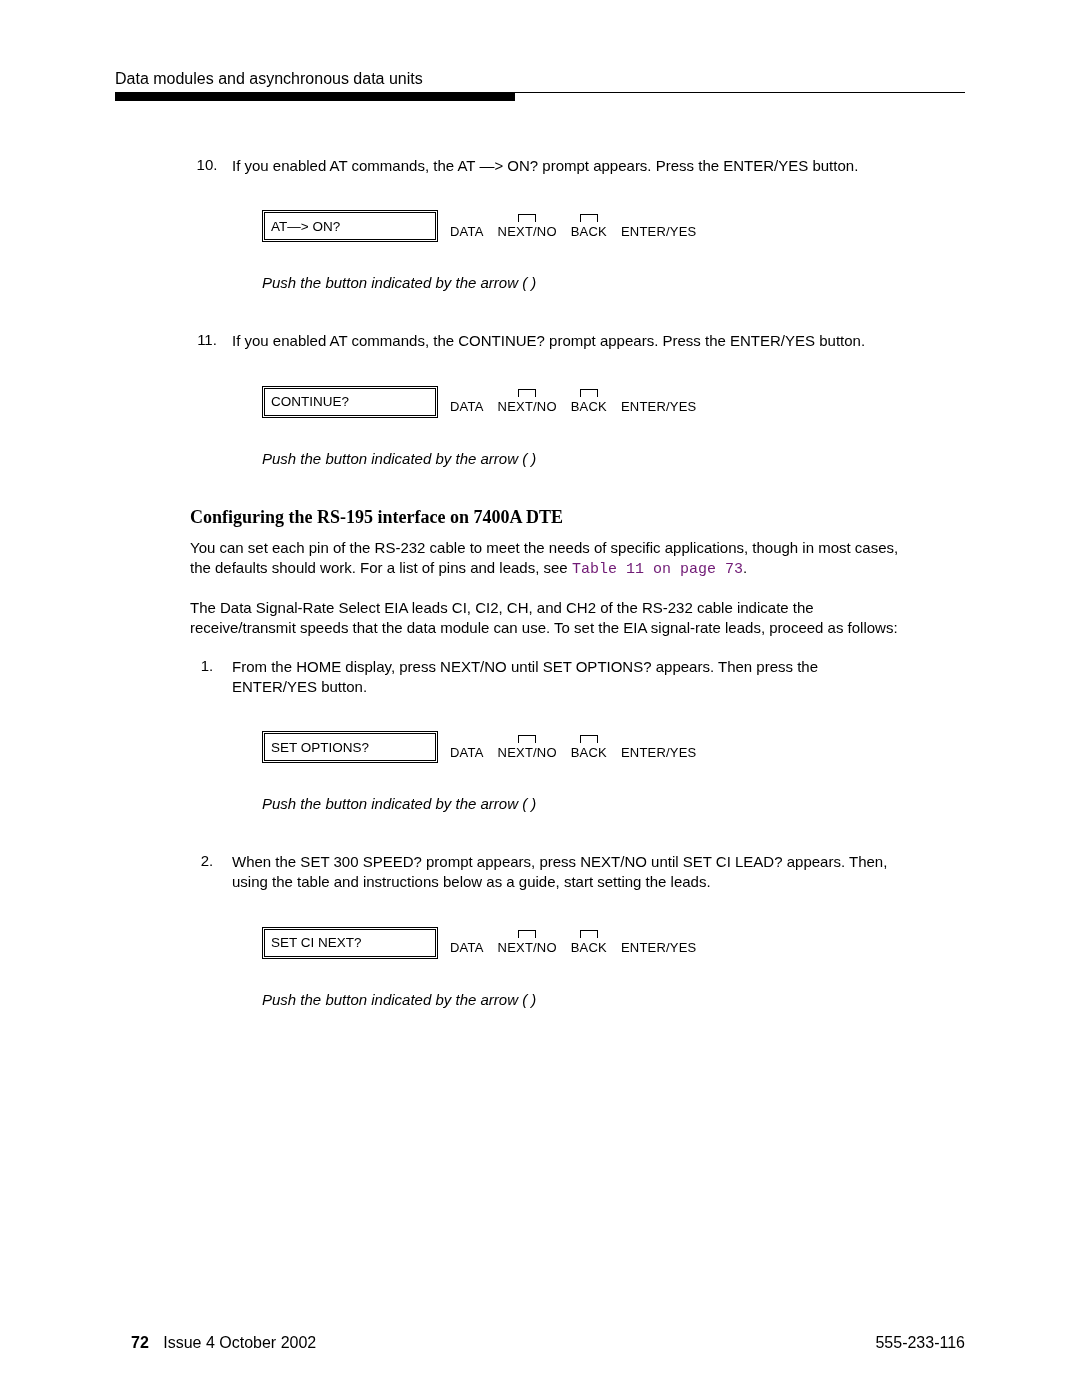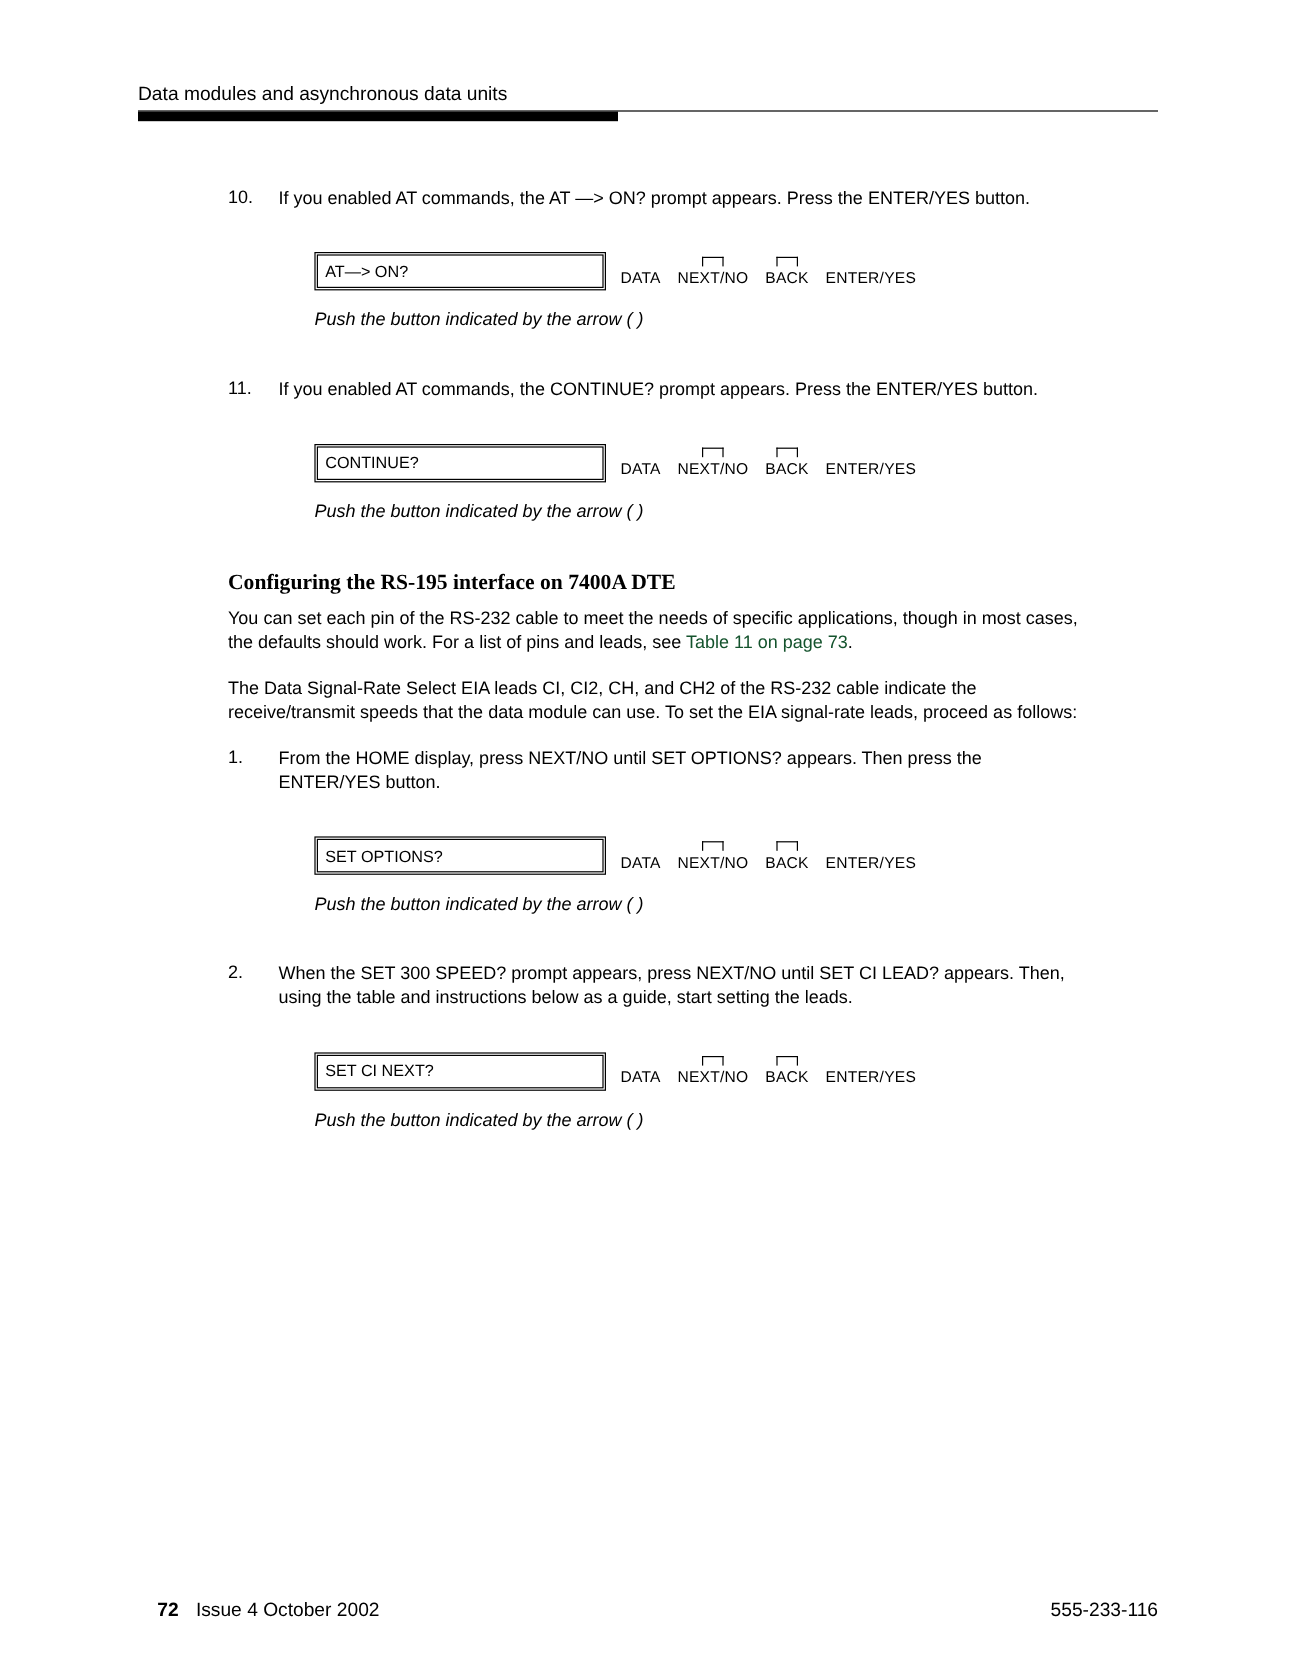--- a/index.html
+++ b/index.html
@@ -41,40 +41,40 @@
     padding-top: 55px;
     width: 710px;
   }
   .ol-item {
     display: flex;
     margin-bottom: 14px;
   }
   .ol-num {
     width: 34px;
     flex-shrink: 0;
-    text-align: left;
+    text-align: center;
     padding-right: 8px;
   }
   .ol-body {
     flex: 1;
     line-height: 1.35;
   }
   .display-block {
     margin-left: 72px;
     margin-top: 34px;
     margin-bottom: 16px;
   }
   .display-row {
     display: flex;
     align-items: center;
     gap: 12px;
   }
   .lcd {
     border: 3px double #000;
-    width: 243px;
+    width: 176px;
     height: 32px;
     box-sizing: border-box;
     padding: 2px 6px;
     font-size: 13.5px;
     display: flex;
     align-items: center;
   }
   .btn-labels {
     display: flex;
     align-items: flex-end;
@@ -92,35 +92,37 @@
     height: 8px;
     border: 1.4px solid #000;
     border-bottom: none;
     box-sizing: border-box;
   }
   .caption {
     font-style: italic;
     font-size: 15px;
     margin-left: 72px;
     margin-bottom: 40px;
+    margin-top: 32px;
   }
   .section-heading {
     font-family: "Palatino Linotype", Palatino, "Book Antiqua", serif;
     font-weight: bold;
     font-size: 18px;
     margin-top: 20px;
     margin-bottom: 10px;
   }
   .para {
     line-height: 1.35;
     margin-bottom: 18px;
   }
   .link {
-    color: #14532d;
+    color: #701a75;
     text-decoration: none;
+    font-family: Liberation Mono, monospace;
   }
   .footer {
     position: absolute;
     bottom: 45px;
     left: 131px;
     right: 115px;
     display: flex;
     justify-content: space-between;
     font-size: 16px;
   }

